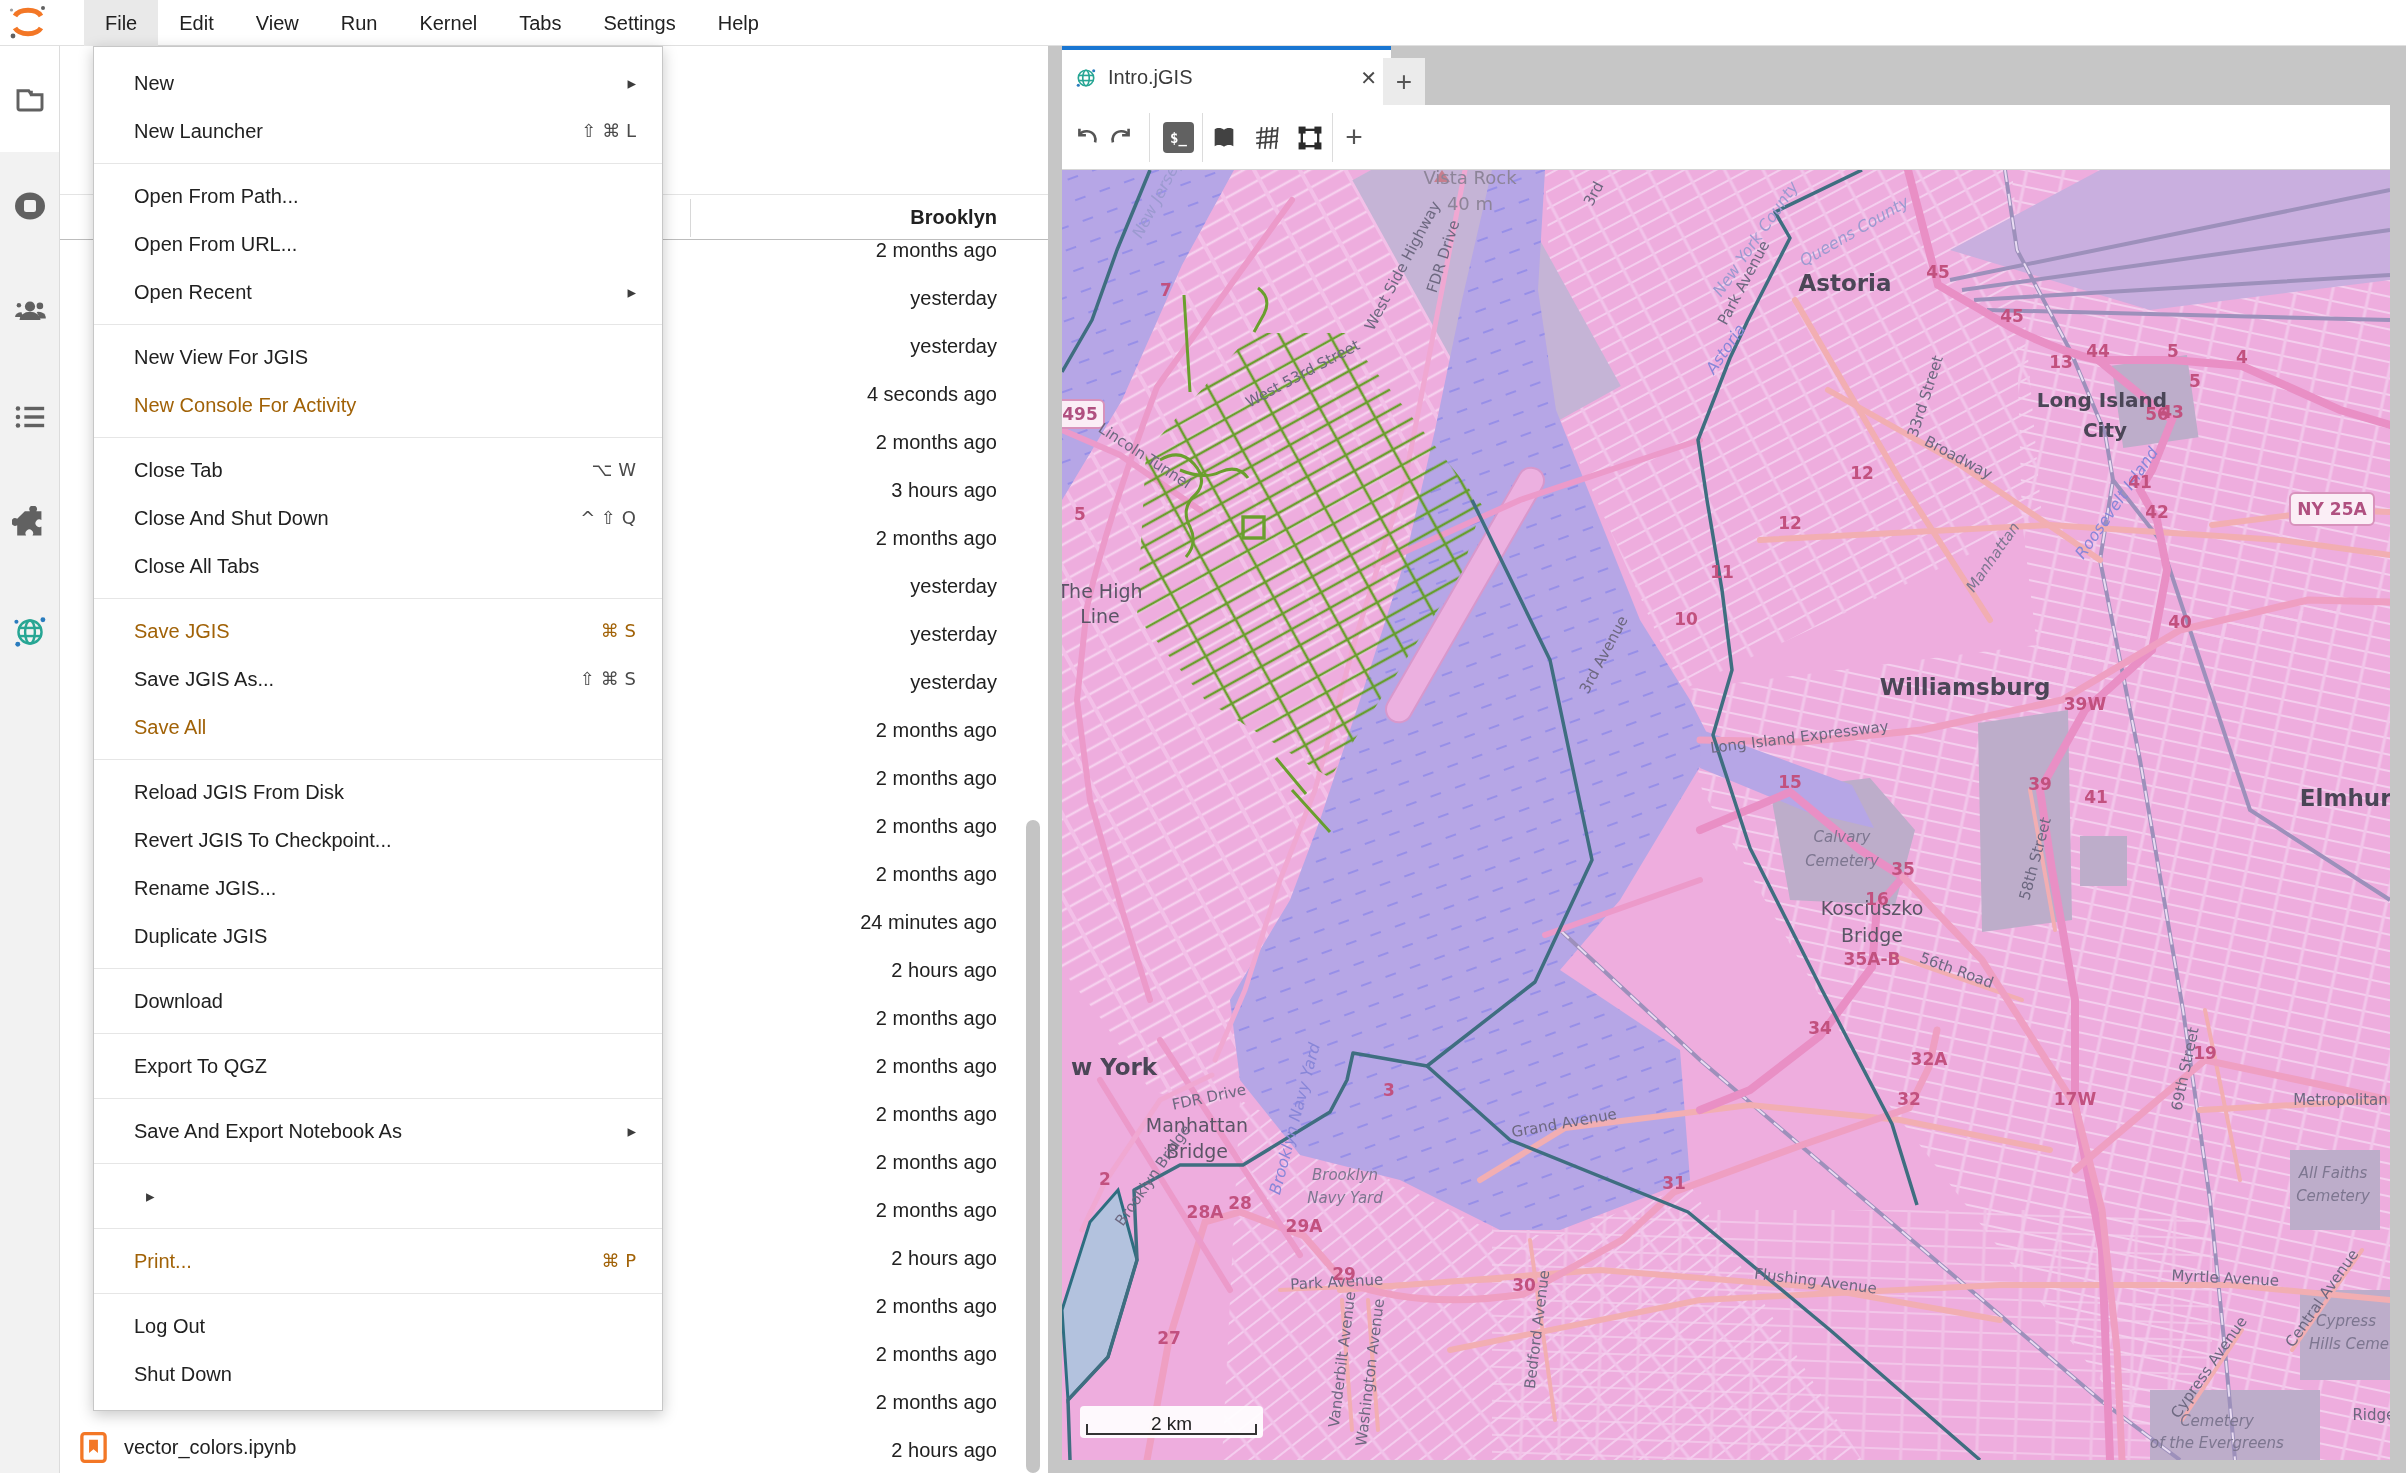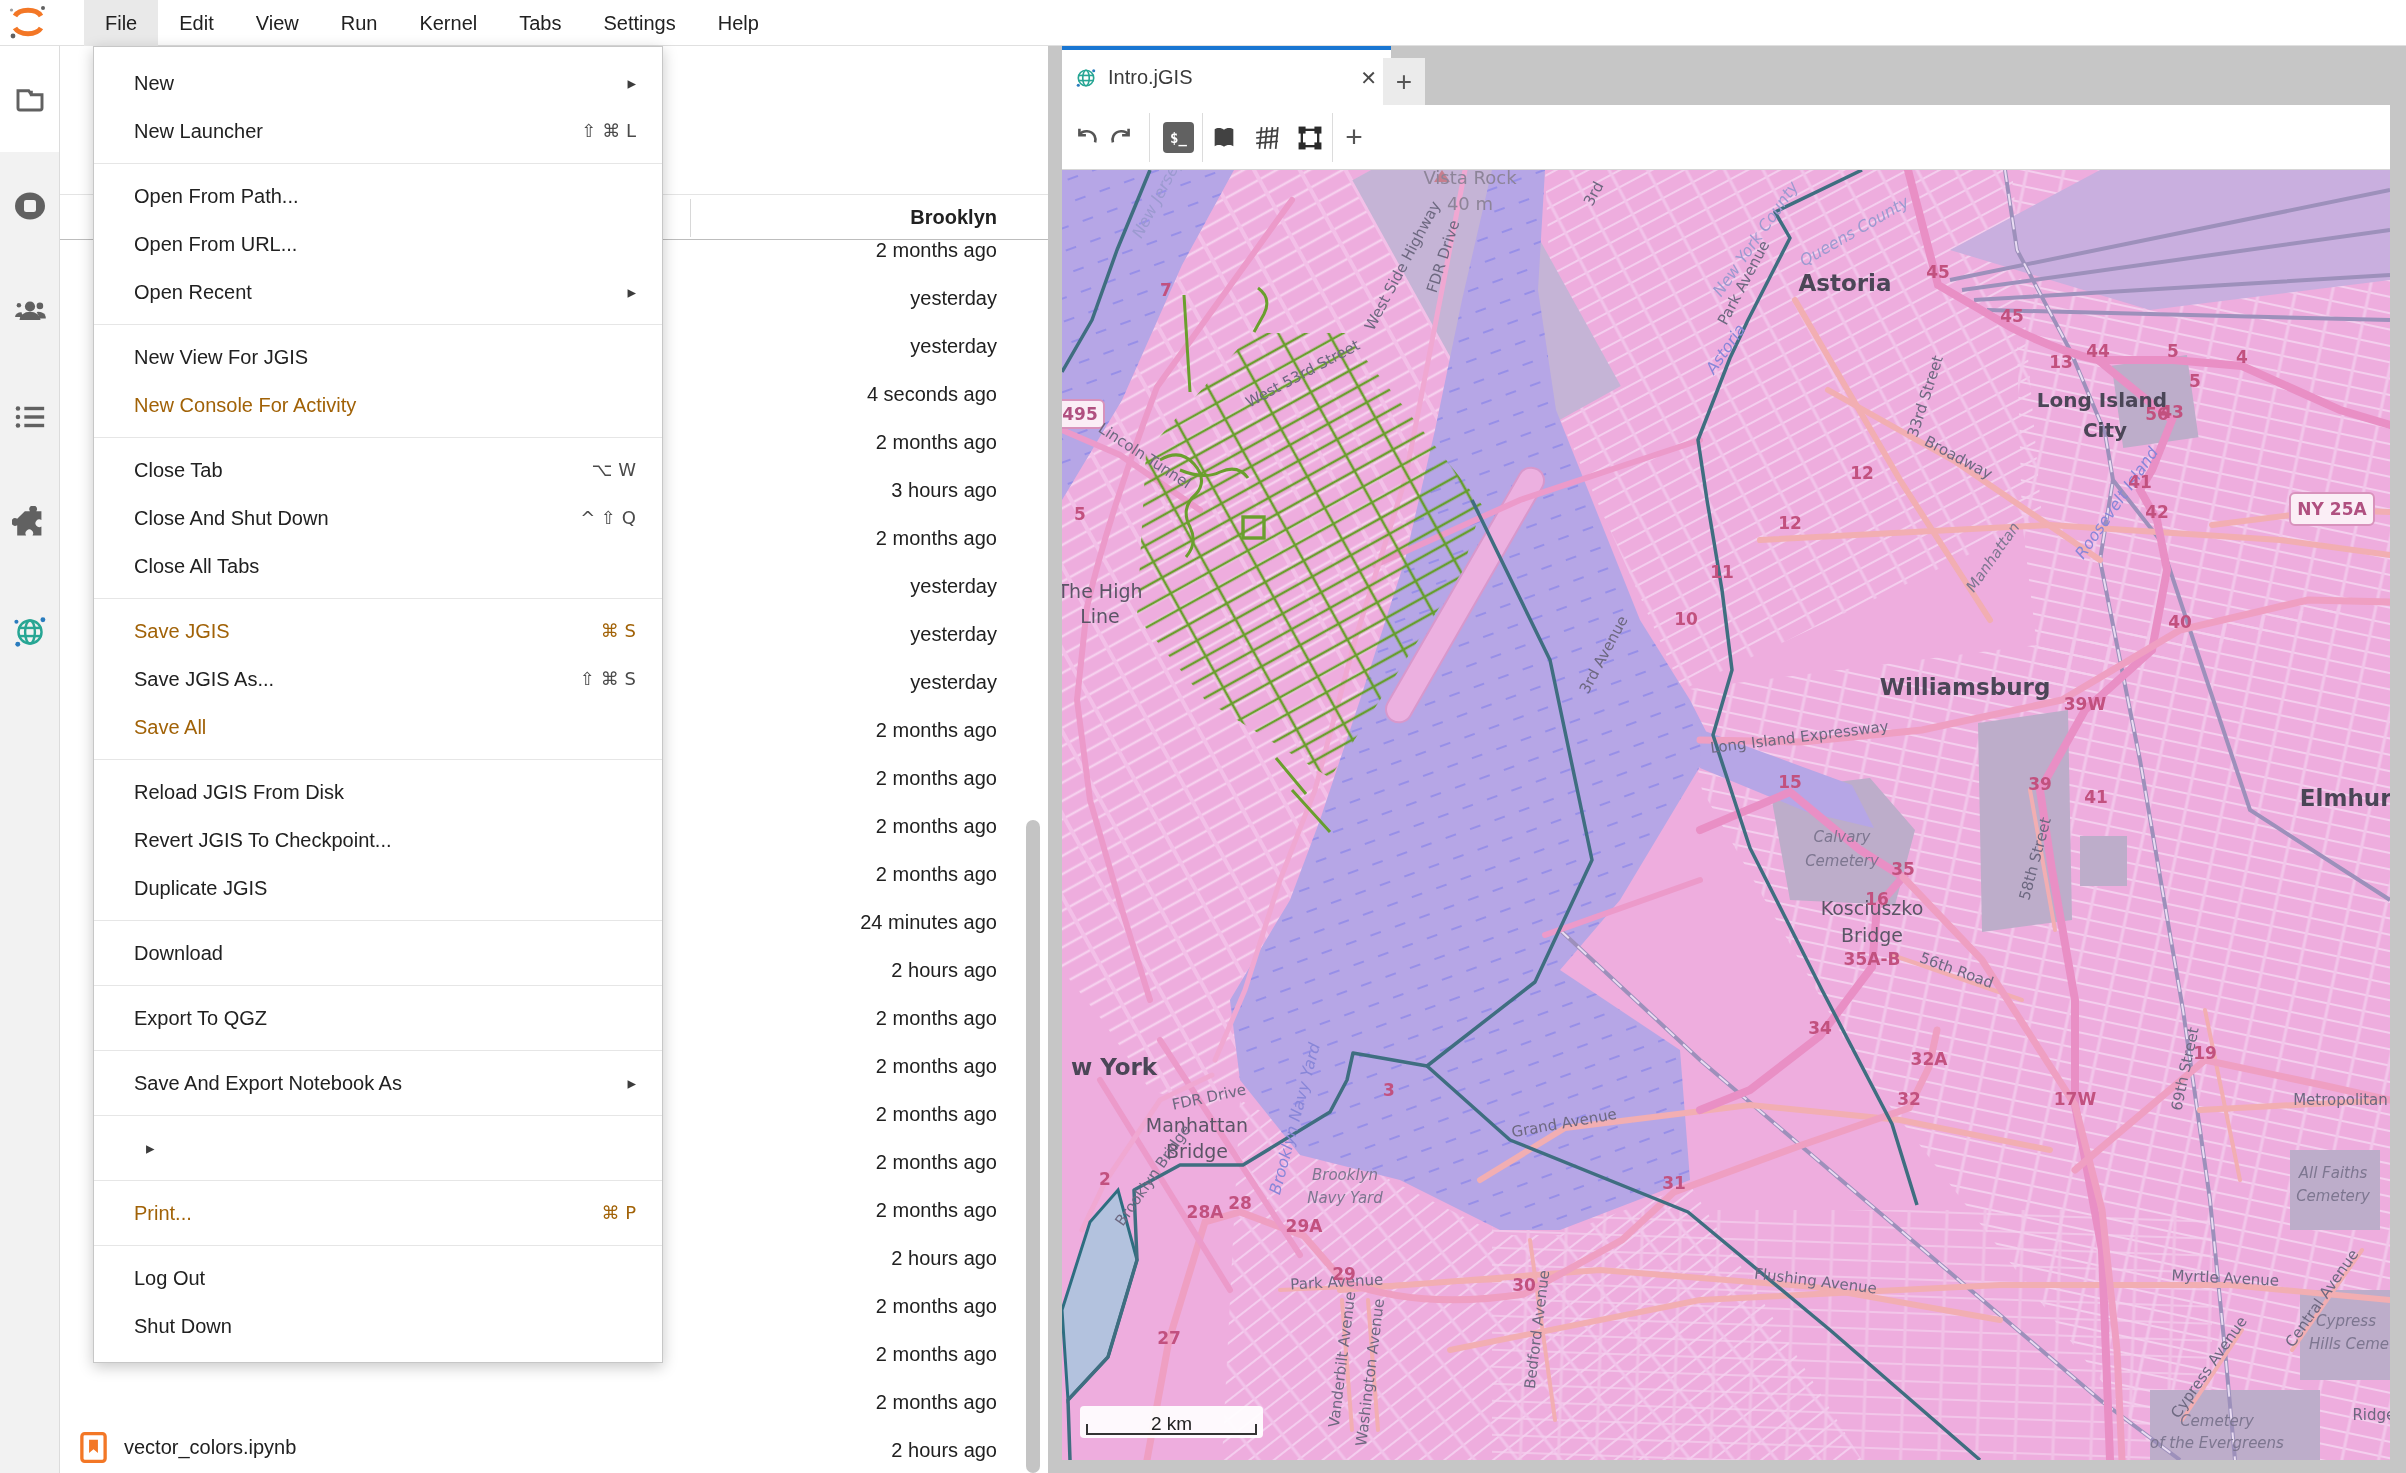--- a/index.html
+++ b/index.html
@@ -260,20 +260,23 @@
     </div>
     <div class="menu-item disabled">
       <span class="lbl">Save All</span>
     </div>
     <div class="menu-sep"></div>
     <div class="menu-item">
       <span class="lbl">Reload JGIS From Disk</span>
     </div>
     <div class="menu-item">
       <span class="lbl">Revert JGIS To Checkpoint...</span>
+    </div>
+    <div class="menu-item">
+      <span class="lbl">Rename JGIS...</span>
     </div>
     <div class="menu-item">
       <span class="lbl">Duplicate JGIS</span>
     </div>
     <div class="menu-sep"></div>
     <div class="menu-item">
       <span class="lbl">Download</span>
     </div>
     <div class="menu-sep"></div>
     <div class="menu-item">

